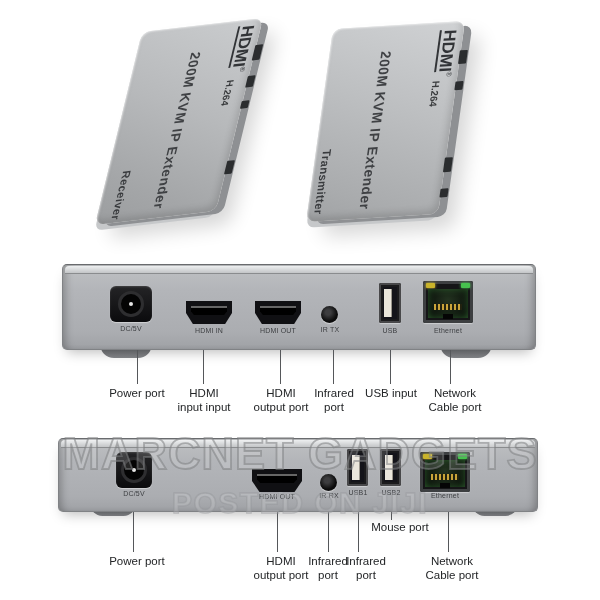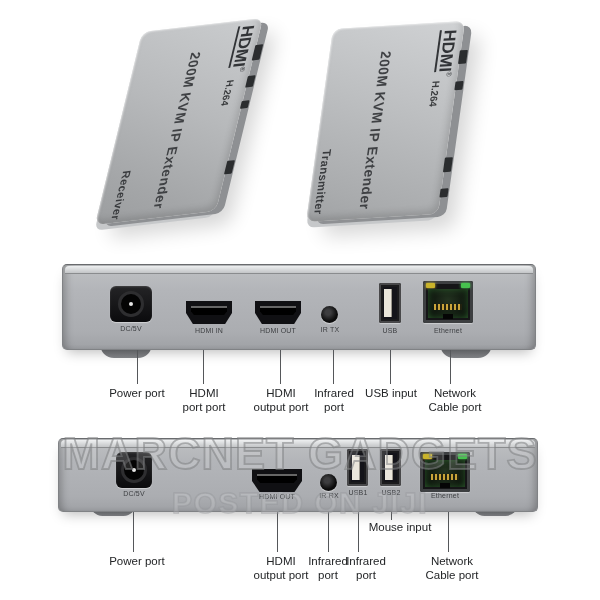--- a/index.html
+++ b/index.html
@@ -135,21 +135,21 @@
   <div class="lead" style="left:333px;top:350px;height:34px"></div>
   <div class="lead" style="left:390px;top:350px;height:34px"></div>
   <div class="lead" style="left:450px;top:350px;height:34px"></div>
 
   <div class="ann" style="left:137px;top:387px;width:74px">
     <div>Power port</div>
     <div></div>
   </div>
   <div class="ann" style="left:204px;top:387px;width:60px">
     <div>HDMI</div>
-    <div>port port</div>
+    <div>input input</div>
   </div>
   <div class="ann" style="left:281px;top:387px;width:66px">
     <div>HDMI</div>
     <div>output port</div>
   </div>
   <div class="ann" style="left:334px;top:387px;width:52px">
     <div>Infrared</div>
     <div>port</div>
   </div>
   <div class="ann" style="left:391px;top:387px;width:62px">
@@ -186,21 +186,21 @@
   <div class="plabel" style="left:445px;top:492px">Ethernet</div>
 
   <div class="lead" style="left:133px;top:512px;height:40px"></div>
   <div class="lead" style="left:277px;top:512px;height:40px"></div>
   <div class="lead" style="left:328px;top:512px;height:40px"></div>
   <div class="lead" style="left:358px;top:512px;height:40px"></div>
   <div class="lead" style="left:391px;top:512px;height:8px"></div>
   <div class="lead" style="left:448px;top:512px;height:40px"></div>
 
   <div class="ann" style="left:400px;top:521px;width:80px">
-    <div>Mouse input</div>
+    <div>Mouse port</div>
   </div>
 
   <div class="ann" style="left:137px;top:555px;width:74px">
     <div>Power port</div>
     <div></div>
   </div>
   <div class="ann" style="left:281px;top:555px;width:66px">
     <div>HDMI</div>
     <div>output port</div>
   </div>

